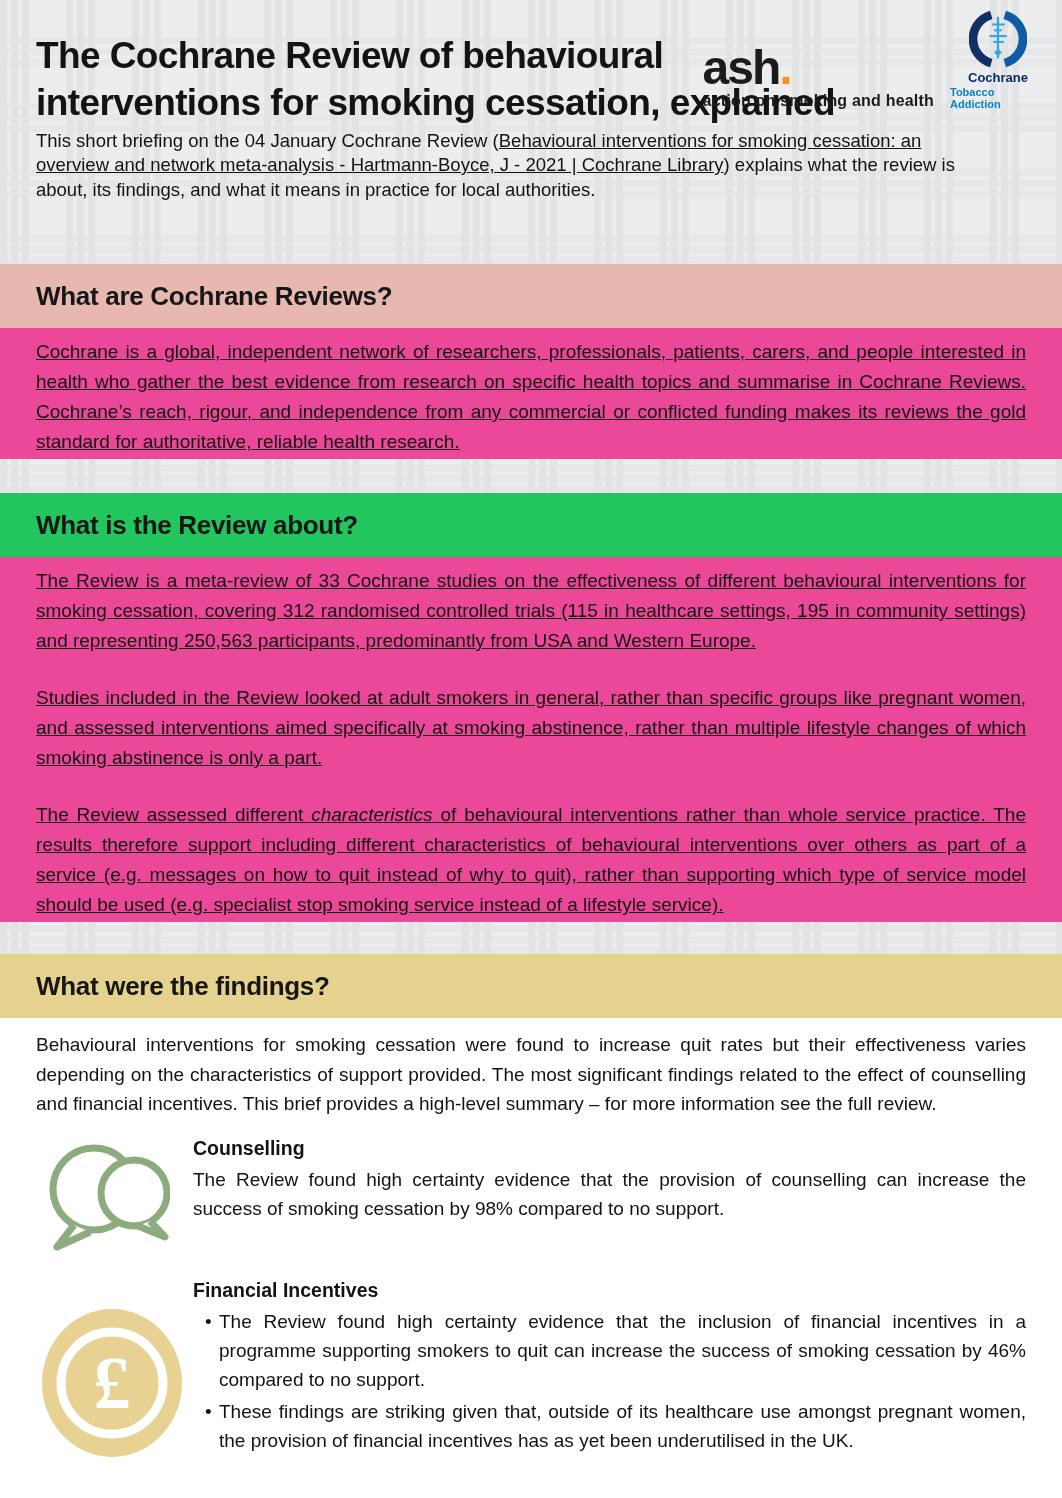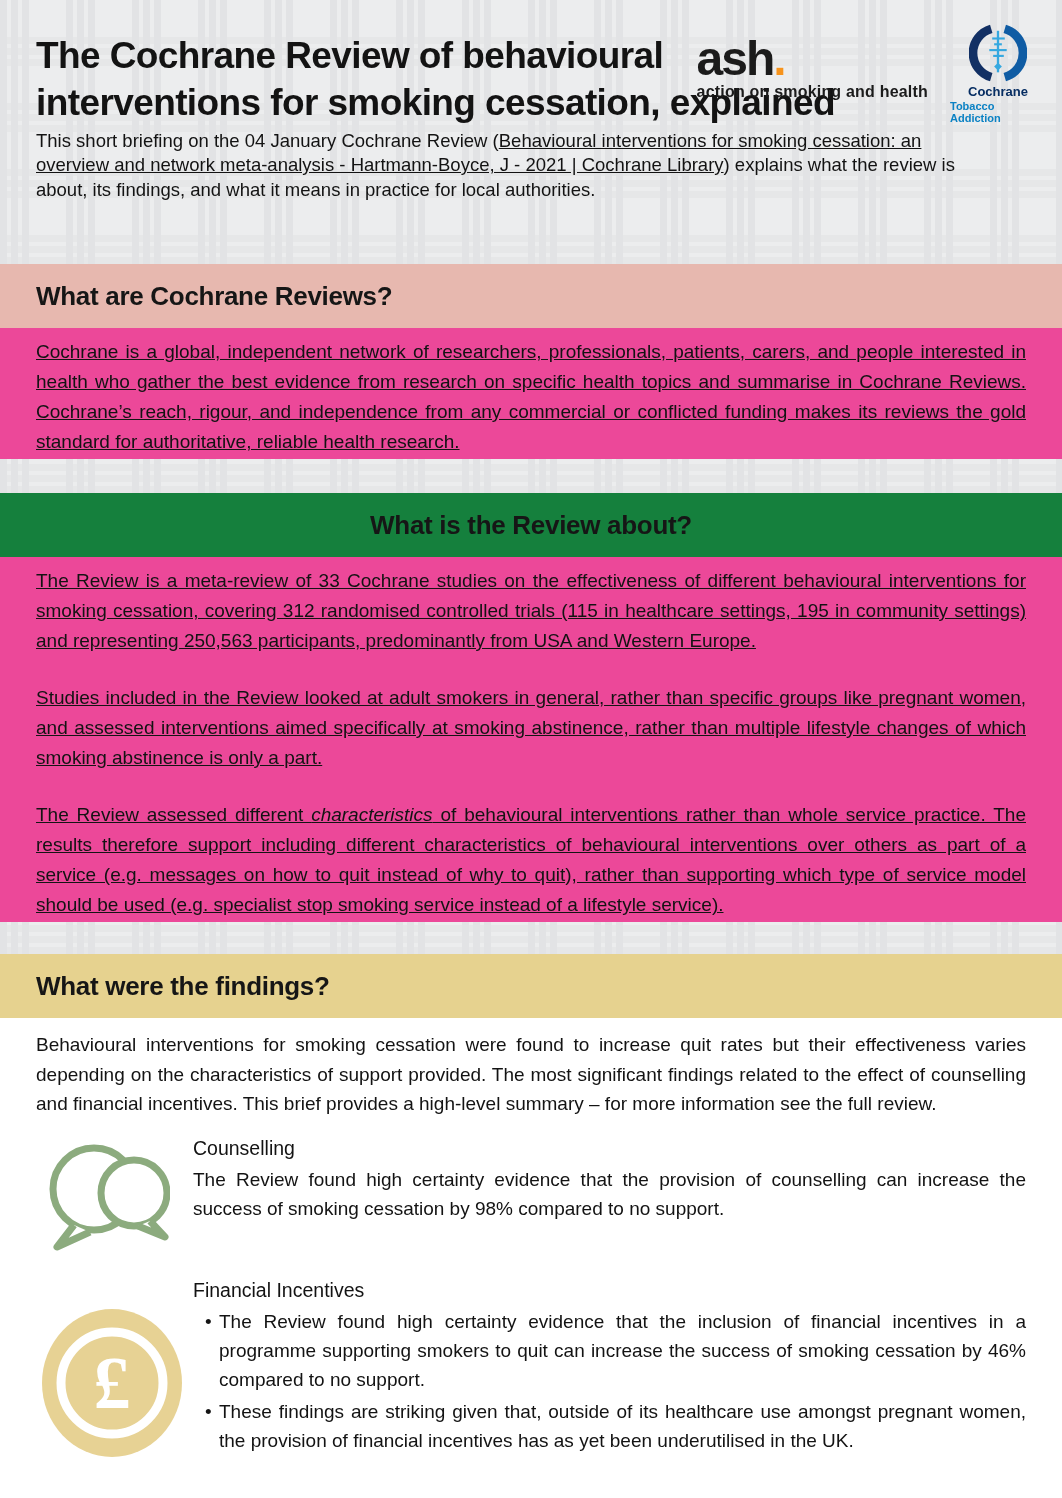--- a/index.html
+++ b/index.html
@@ -13,54 +13,54 @@
 
   
   .texture{
     background-color:#ecedee;
     background-image:
       repeating-linear-gradient(90deg,#e2e3e5 0 7px,rgba(0,0,0,0) 7px 11px,#e2e3e5 11px 18px,rgba(0,0,0,0) 18px 22px,#e2e3e5 22px 29px,rgba(0,0,0,0) 29px 33px,rgba(0,0,0,0) 33px 66px),
       repeating-linear-gradient(0deg,#e6e7e8 0 7px,rgba(0,0,0,0) 7px 11px,#e6e7e8 11px 18px,rgba(0,0,0,0) 18px 22px,#e6e7e8 22px 29px,rgba(0,0,0,0) 29px 33px,rgba(0,0,0,0) 33px 66px);
   }
 
   .top{position:relative;height:264px;box-sizing:border-box;padding:0 36px;}
-  .logos{position:absolute;top:24px;right:16px;display:flex;align-items:flex-start;gap:22px;}
+  .logos{position:absolute;top:10px;right:16px;display:flex;align-items:flex-end;gap:16px;}
   .ash-logo{display:flex;flex-direction:column;align-items:flex-start;padding-top:14px;}
   .ash-word{font-weight:bold;font-size:48px;line-height:0.86;letter-spacing:-2px;color:#1b1b1b;}
   .ash-dot{color:#f7941d;}
   .ash-tagline{font-size:16px;font-weight:bold;color:#1b1b1b;letter-spacing:0.2px;margin-top:4px;}
   .cochrane-logo{display:flex;flex-direction:column;align-items:center;width:96px;}
   .cochrane-name{font-size:13px;font-weight:bold;color:#062d62;margin-top:2px;}
   .cochrane-sub{font-size:11px;font-weight:bold;color:#0b82c4;margin-top:1px;}
 
   .title{margin:0;padding-top:32px;font-size:37px;font-weight:bold;line-height:1.28;letter-spacing:-0.6px;color:#131313;}
   .intro{margin-top:2px;font-size:18.5px;line-height:1.32;color:#131313;max-width:955px;}
   .intro a{color:#131313;text-decoration:underline;cursor:pointer;}
 
   .band{height:38px;display:flex;align-items:center;padding:13px 36px;flex:none;}
   .band h2{margin:0;font-size:26px;font-weight:bold;letter-spacing:-0.3px;color:#161616;}
   .band-pink{background:#e7b8af;}
-  .band-tan{background:#15803d;justify-content:center;}
+  .band-tan{background:#22c55e;}
   .band-gold{background:#e6d28f;}
 
   .white-block{background:#ec4899;padding:9px 36px 2px;text-decoration:underline;}
   .white-block p{margin:0;font-size:19px;line-height:1.58;text-align:justify;color:#131313;}
   .white-block p + p{margin-top:27px;}
   .gap1{height:34px;flex:none;}
   .gap2{height:32px;flex:none;}
 
   .bottom{background:#ffffff;flex:1;padding:12px 36px 0;box-sizing:border-box;}
   .bottom .lead{margin:0;font-size:19px;line-height:1.55;text-align:justify;color:#131313;}
 
   .feature-row{display:flex;align-items:flex-start;}
   .row-counselling{margin-top:18px;}
   .row-financial{margin-top:24px;}
   .icon-col{width:157px;flex:none;}
   .feature-text{flex:1;min-width:0;}
-  .feature-heading{font-size:19.5px;font-weight:normal;margin:0 0 5px;color:#131313;}
+  .feature-heading{font-size:19.5px;font-weight:bold;margin:0 0 5px;color:#131313;}
   .feature-body{margin:0;font-size:19px;line-height:1.55;text-align:justify;color:#131313;}
 
   .bubbles-svg{margin-left:8px;margin-top:4px;}
   .coin-svg{margin-left:4px;margin-top:28px;}
 
   .bullet-list{margin-top:2px;}
   .bullet-item{display:flex;margin-top:2px;}
   .bullet-dot{flex:none;width:26px;padding-left:12px;box-sizing:border-box;font-size:19px;line-height:1.55;}
   .bullet-text{flex:1;font-size:19px;line-height:1.55;text-align:justify;color:#131313;}
 </style>

